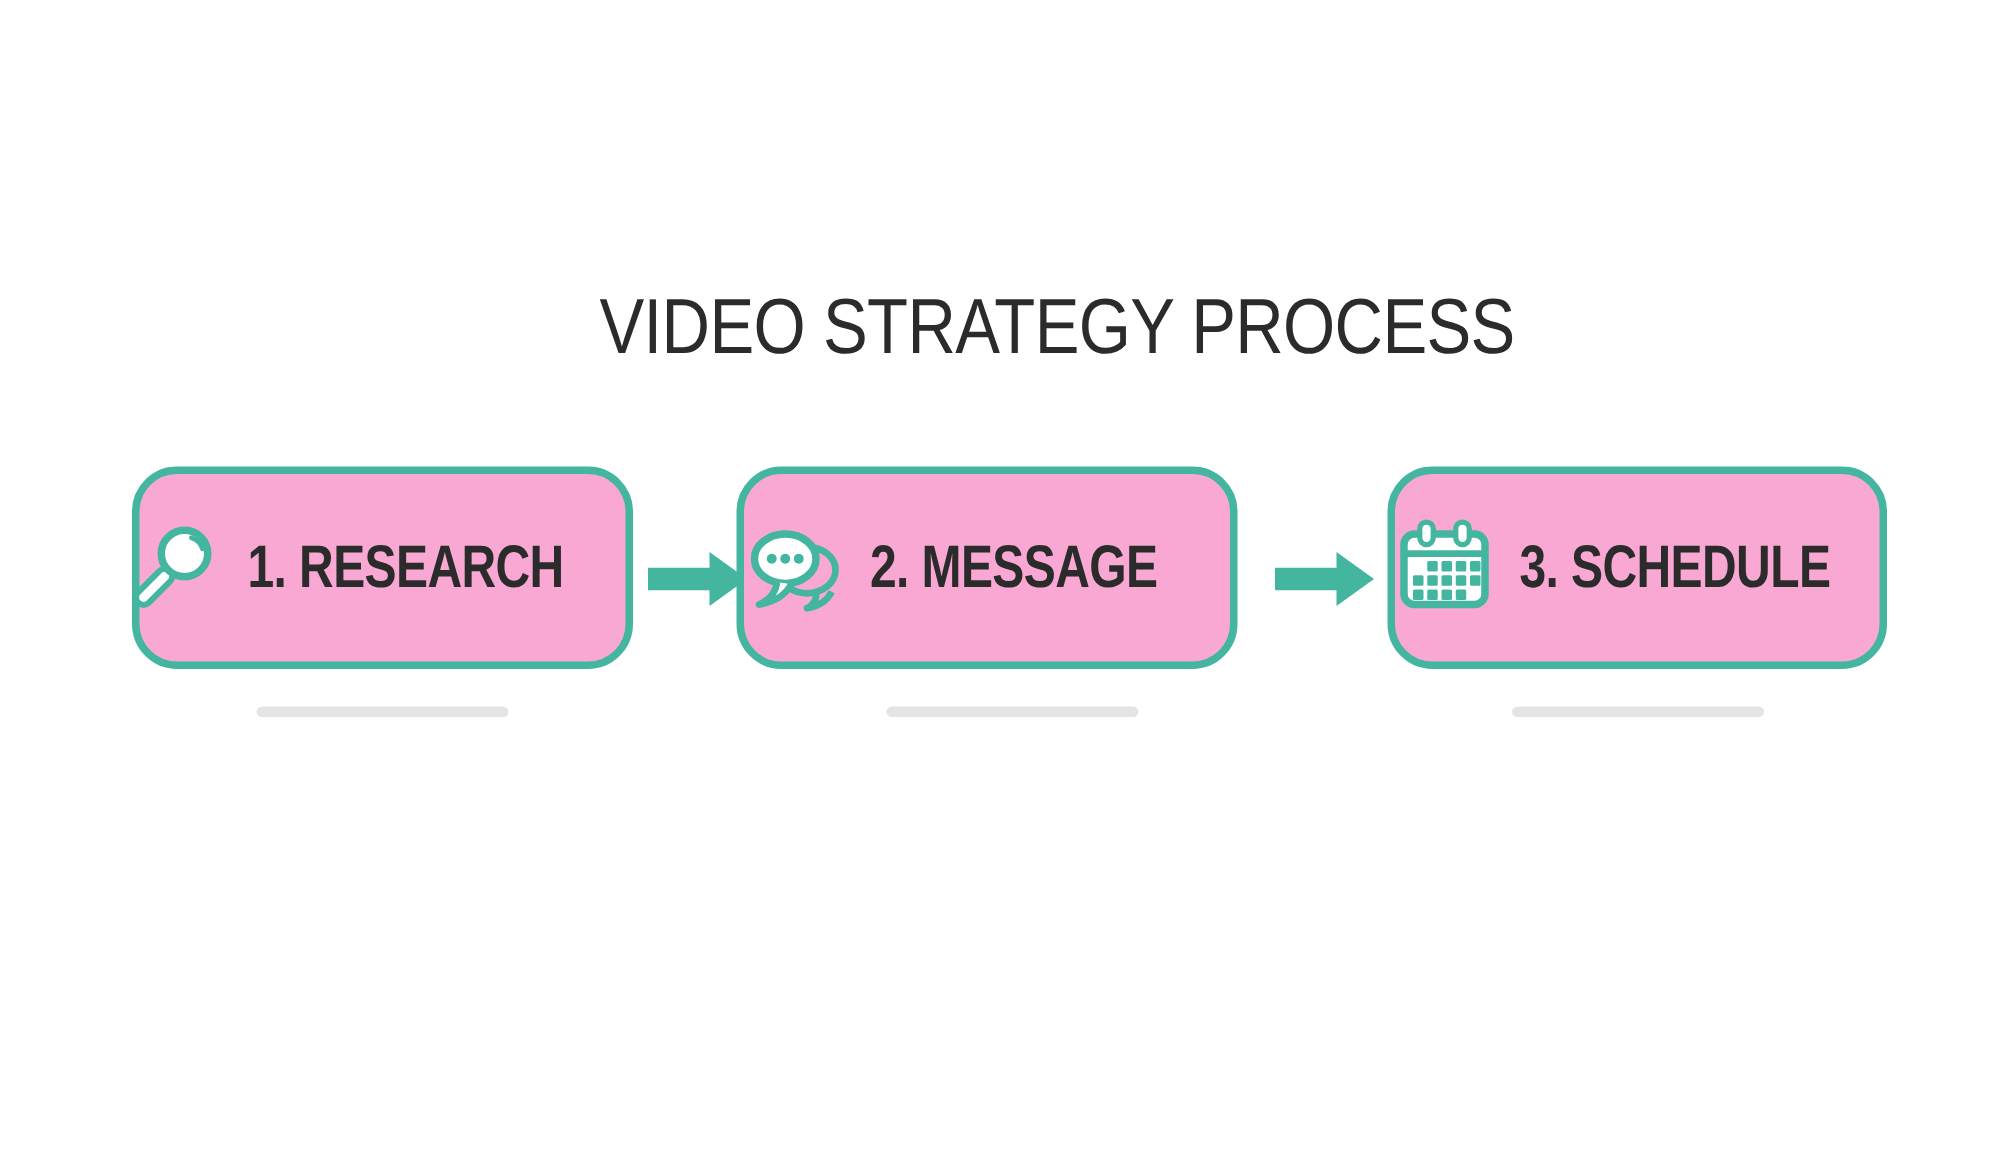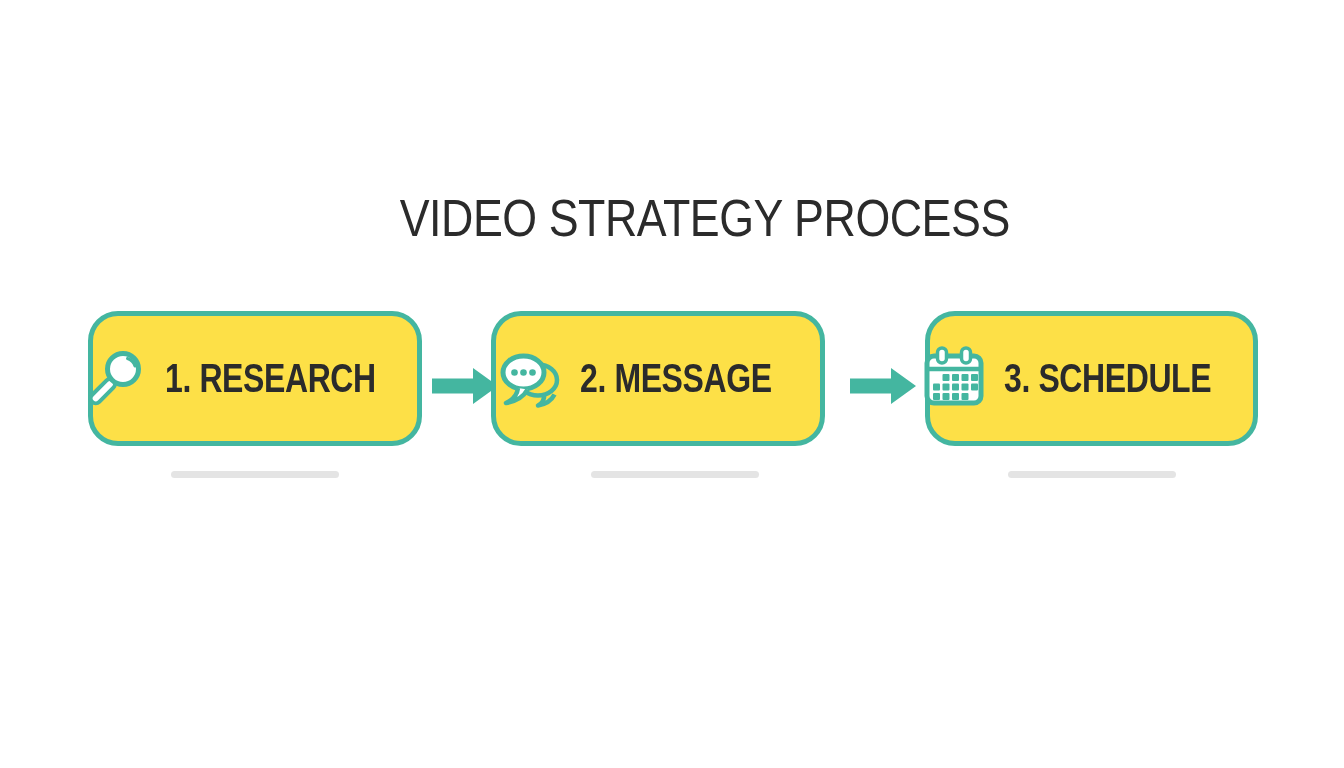--- a/index.html
+++ b/index.html
@@ -35,31 +35,31 @@
     display: inline-block;
     transform: scaleX(0.86);
     transform-origin: center;
     letter-spacing: -0.5px;
   }
   .step-box {
     position: absolute;
     top: 311px;
     height: 135px;
     width: 334px;
-    background: #fde047;
+    background: #f9a8d4;
     border: 5px solid var(--accent);
     border-radius: 30px;
     display: flex;
     align-items: center;
     justify-content: center;
     gap: 15px;
   }
   .step-box.b1 { left: 88px; }
   .step-box.b2 { left: 491px; }
-  .step-box.b3 { left: 925px; width: 333px; }
+  .step-box.b3 { left: 925px; width: 333px; justify-content: space-between; }
   .step-icon { width: 68px; height: 68px; flex-shrink: 0; }
   .step-label {
     font-size: 40px;
     font-weight: bold;
     color: var(--text);
     white-space: nowrap;
     display: inline-block;
     transform: scaleX(0.8);
     transform-origin: left center;
     letter-spacing: -0.5px;

